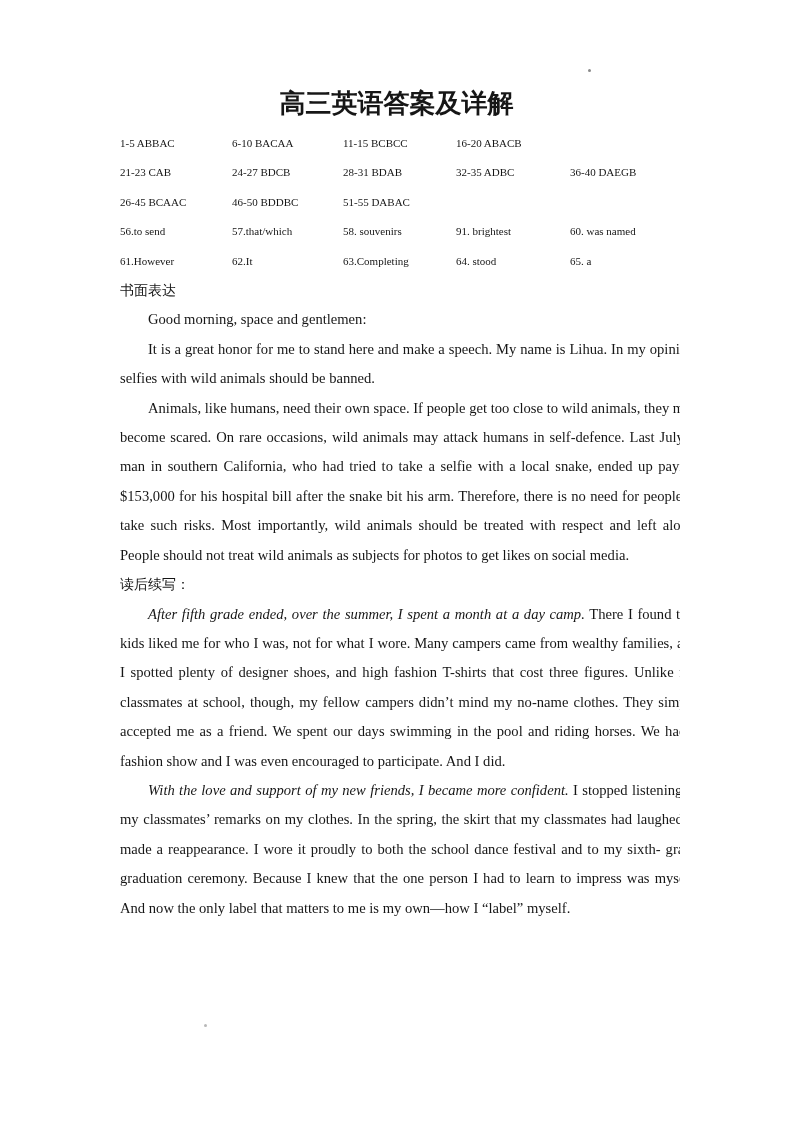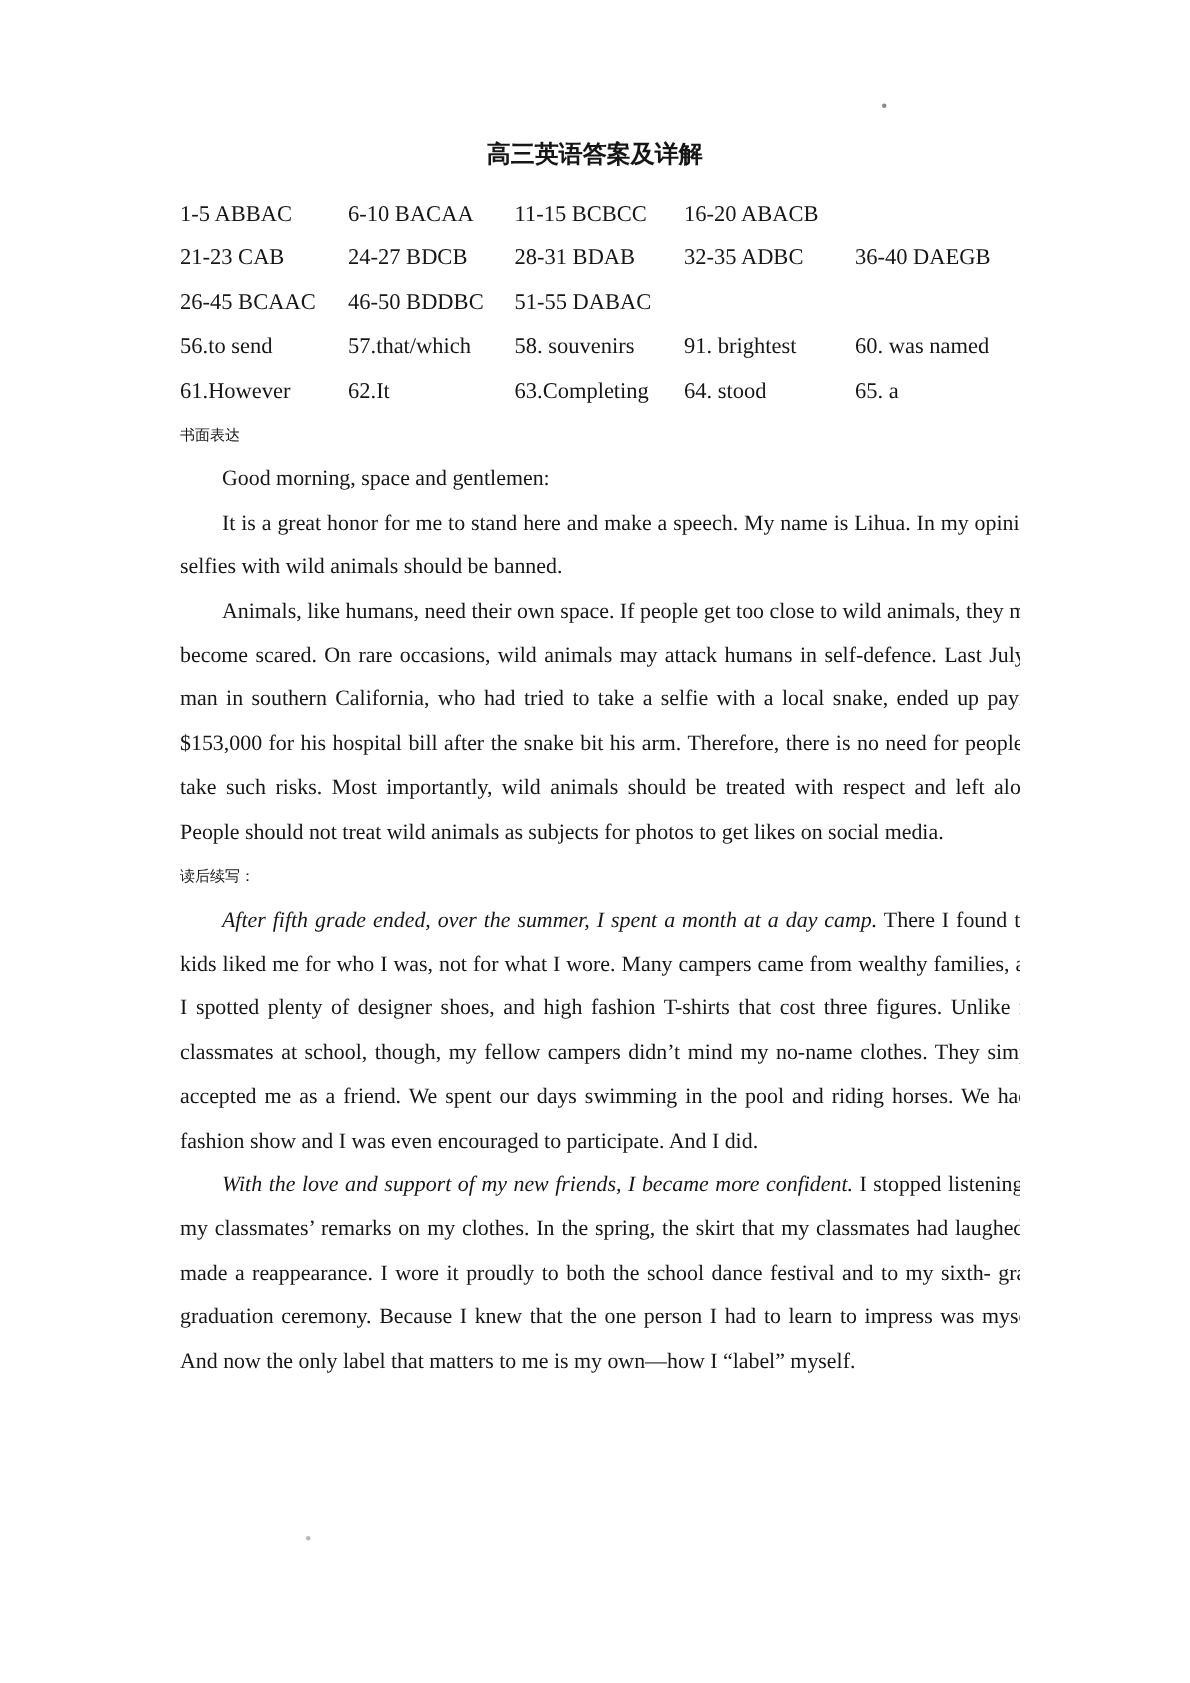--- a/index.html
+++ b/index.html
@@ -13,28 +13,28 @@
     height: 1122px;
     background: #ffffff;
     font-family: "Liberation Serif", serif;
     color: #161616;
     overflow: hidden;
   }
   .title {
     margin: 0;
     padding-top: 90px;
     text-align: center;
-    font-size: 16px;
+    font-size: 26px;
     font-weight: 700;
     line-height: 27px;
     font-family: "Liberation Serif", serif;
   }
   .answer-grid {
     margin: 12px 4px 0 120px;
-    font-size: 15px;
+    font-size: 11px;
   }
   .answer-row {
     display: grid;
     grid-template-columns: 112px 111px 113px 114px 1fr;
     line-height: 29.4px;
     white-space: nowrap;
   }
   .answer-cell {
     display: block;
   }
@@ -50,21 +50,21 @@
   }
   .flow-inner p {
     margin: 0;
     text-align: justify;
   }
   .par {
     text-indent: 28px;
   }
   .label {
     text-indent: 0;
-    font-size: 10px;
+    font-size: 14px;
     text-align: left !important;
   }
   .lead {
   }
   .speck {
     position: absolute;
     border-radius: 50%;
   }
   .speck-top {
     left: 588px;

